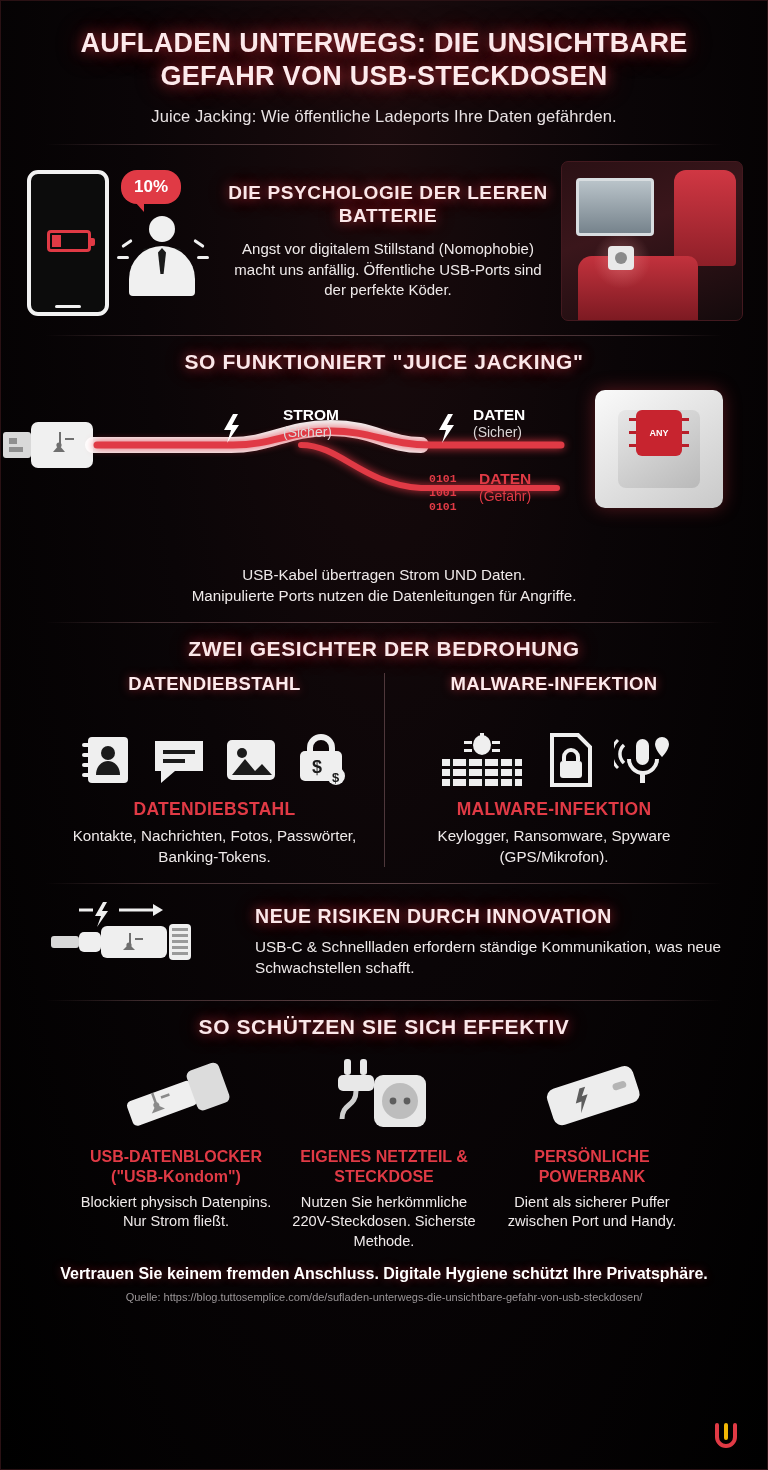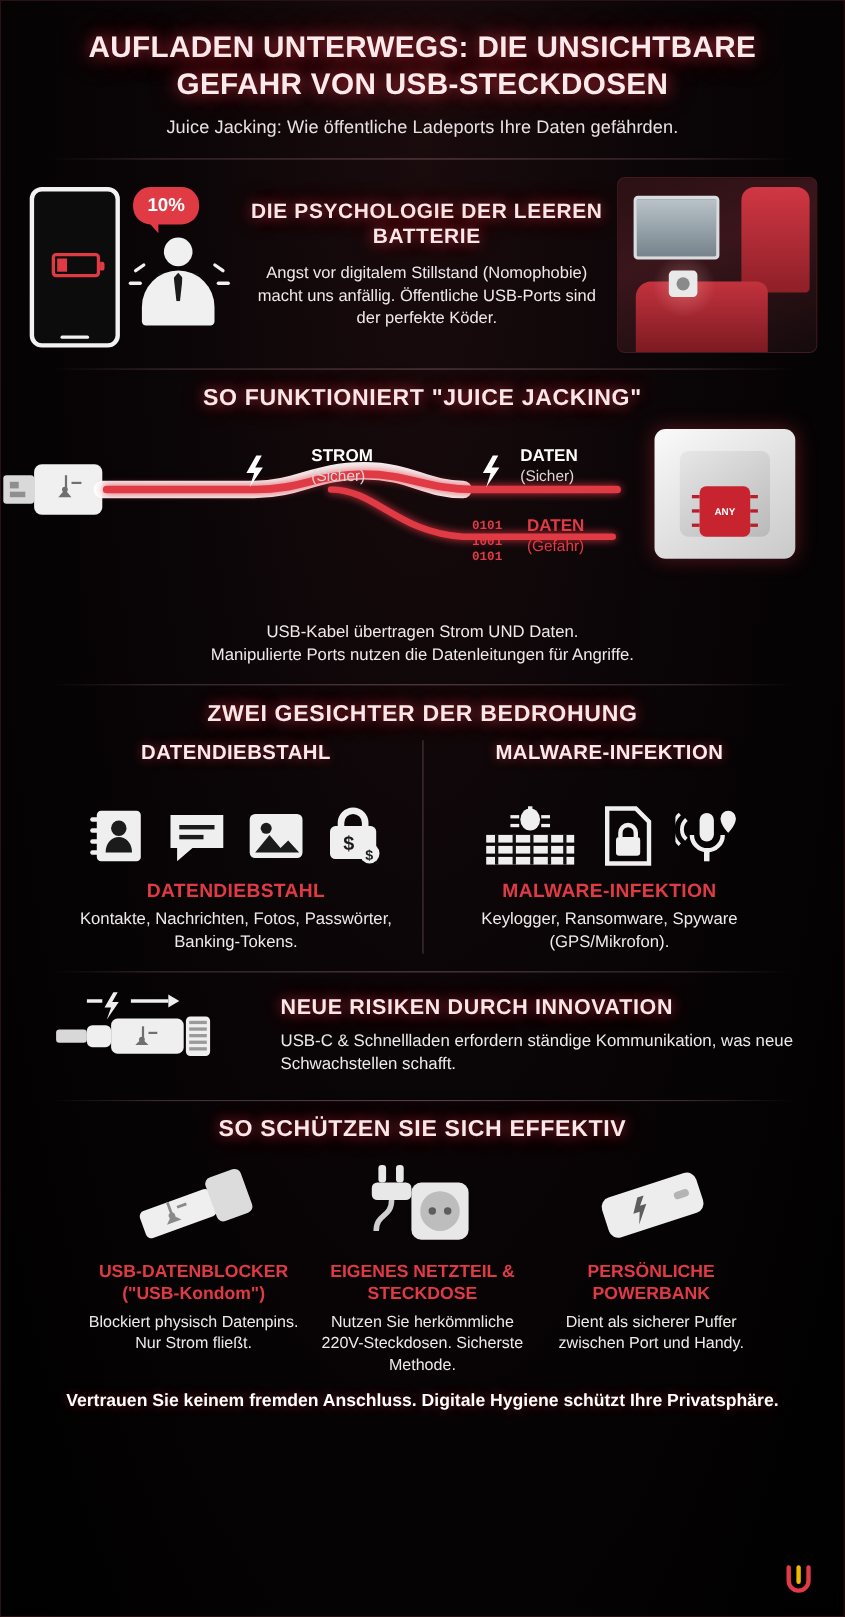--- a/index.html
+++ b/index.html
@@ -182,21 +182,21 @@
   .socket-box {
     position: absolute; right: 44px; top: 6px; width: 128px; height: 118px;
     border-radius: 10px;
     background: linear-gradient(145deg, #fafafa, #c9c9c9);
     box-shadow: 0 0 18px rgba(229,57,70,0.35);
   }
   .socket-box .inner {
     position: absolute; left: 50%; top: 50%; transform: translate(-50%,-50%);
     width: 82px; height: 78px; border-radius: 8px;
     background: linear-gradient(145deg, #e7e7e7, #b9b9b9);
-    display: flex; align-items: flex-end; justify-content: center;
+    display: flex; align-items: flex-start; justify-content: center;
   }
   .chip {
     width: 46px; height: 46px; border-radius: 6px;
     background: #c7242f; position: relative;
     display: flex; align-items: center; justify-content: center;
     font-size: 9px; font-weight: bold; color: #fff;
   }
   .chip:before, .chip:after {
     content: ""; position: absolute; left: -8px; right: -8px; height: 0;
     border-top: 0;
@@ -552,20 +552,21 @@
           </svg>
         </div>
         <div class="prot-title">PERSÖNLICHE POWERBANK</div>
         <div class="prot-desc">Dient als sicherer Puffer zwischen Port und Handy.</div>
       </div>
     </div>
   </div>
 
   <div class="footer">
     <div class="claim">Vertrauen Sie keinem fremden Anschluss. Digitale Hygiene schützt Ihre Privatsphäre.</div>
+    <div class="src">Quelle: https://blog.tuttosemplice.com/de/sufladen-unterwegs-die-unsichtbare-gefahr-von-usb-steckdosen/</div>
   </div>
 
   <div class="logo">
     <svg width="30" height="30" viewBox="0 0 30 30">
       <path d="M6 4 v12 a9 9 0 0 0 18 0 v-12" stroke="#e03a45" stroke-width="4" fill="none" stroke-linecap="round"></path>
       <path d="M15 4 v13" stroke="#f2b705" stroke-width="4" fill="none" stroke-linecap="round"></path>
     </svg>
   </div>
 
 </div>

